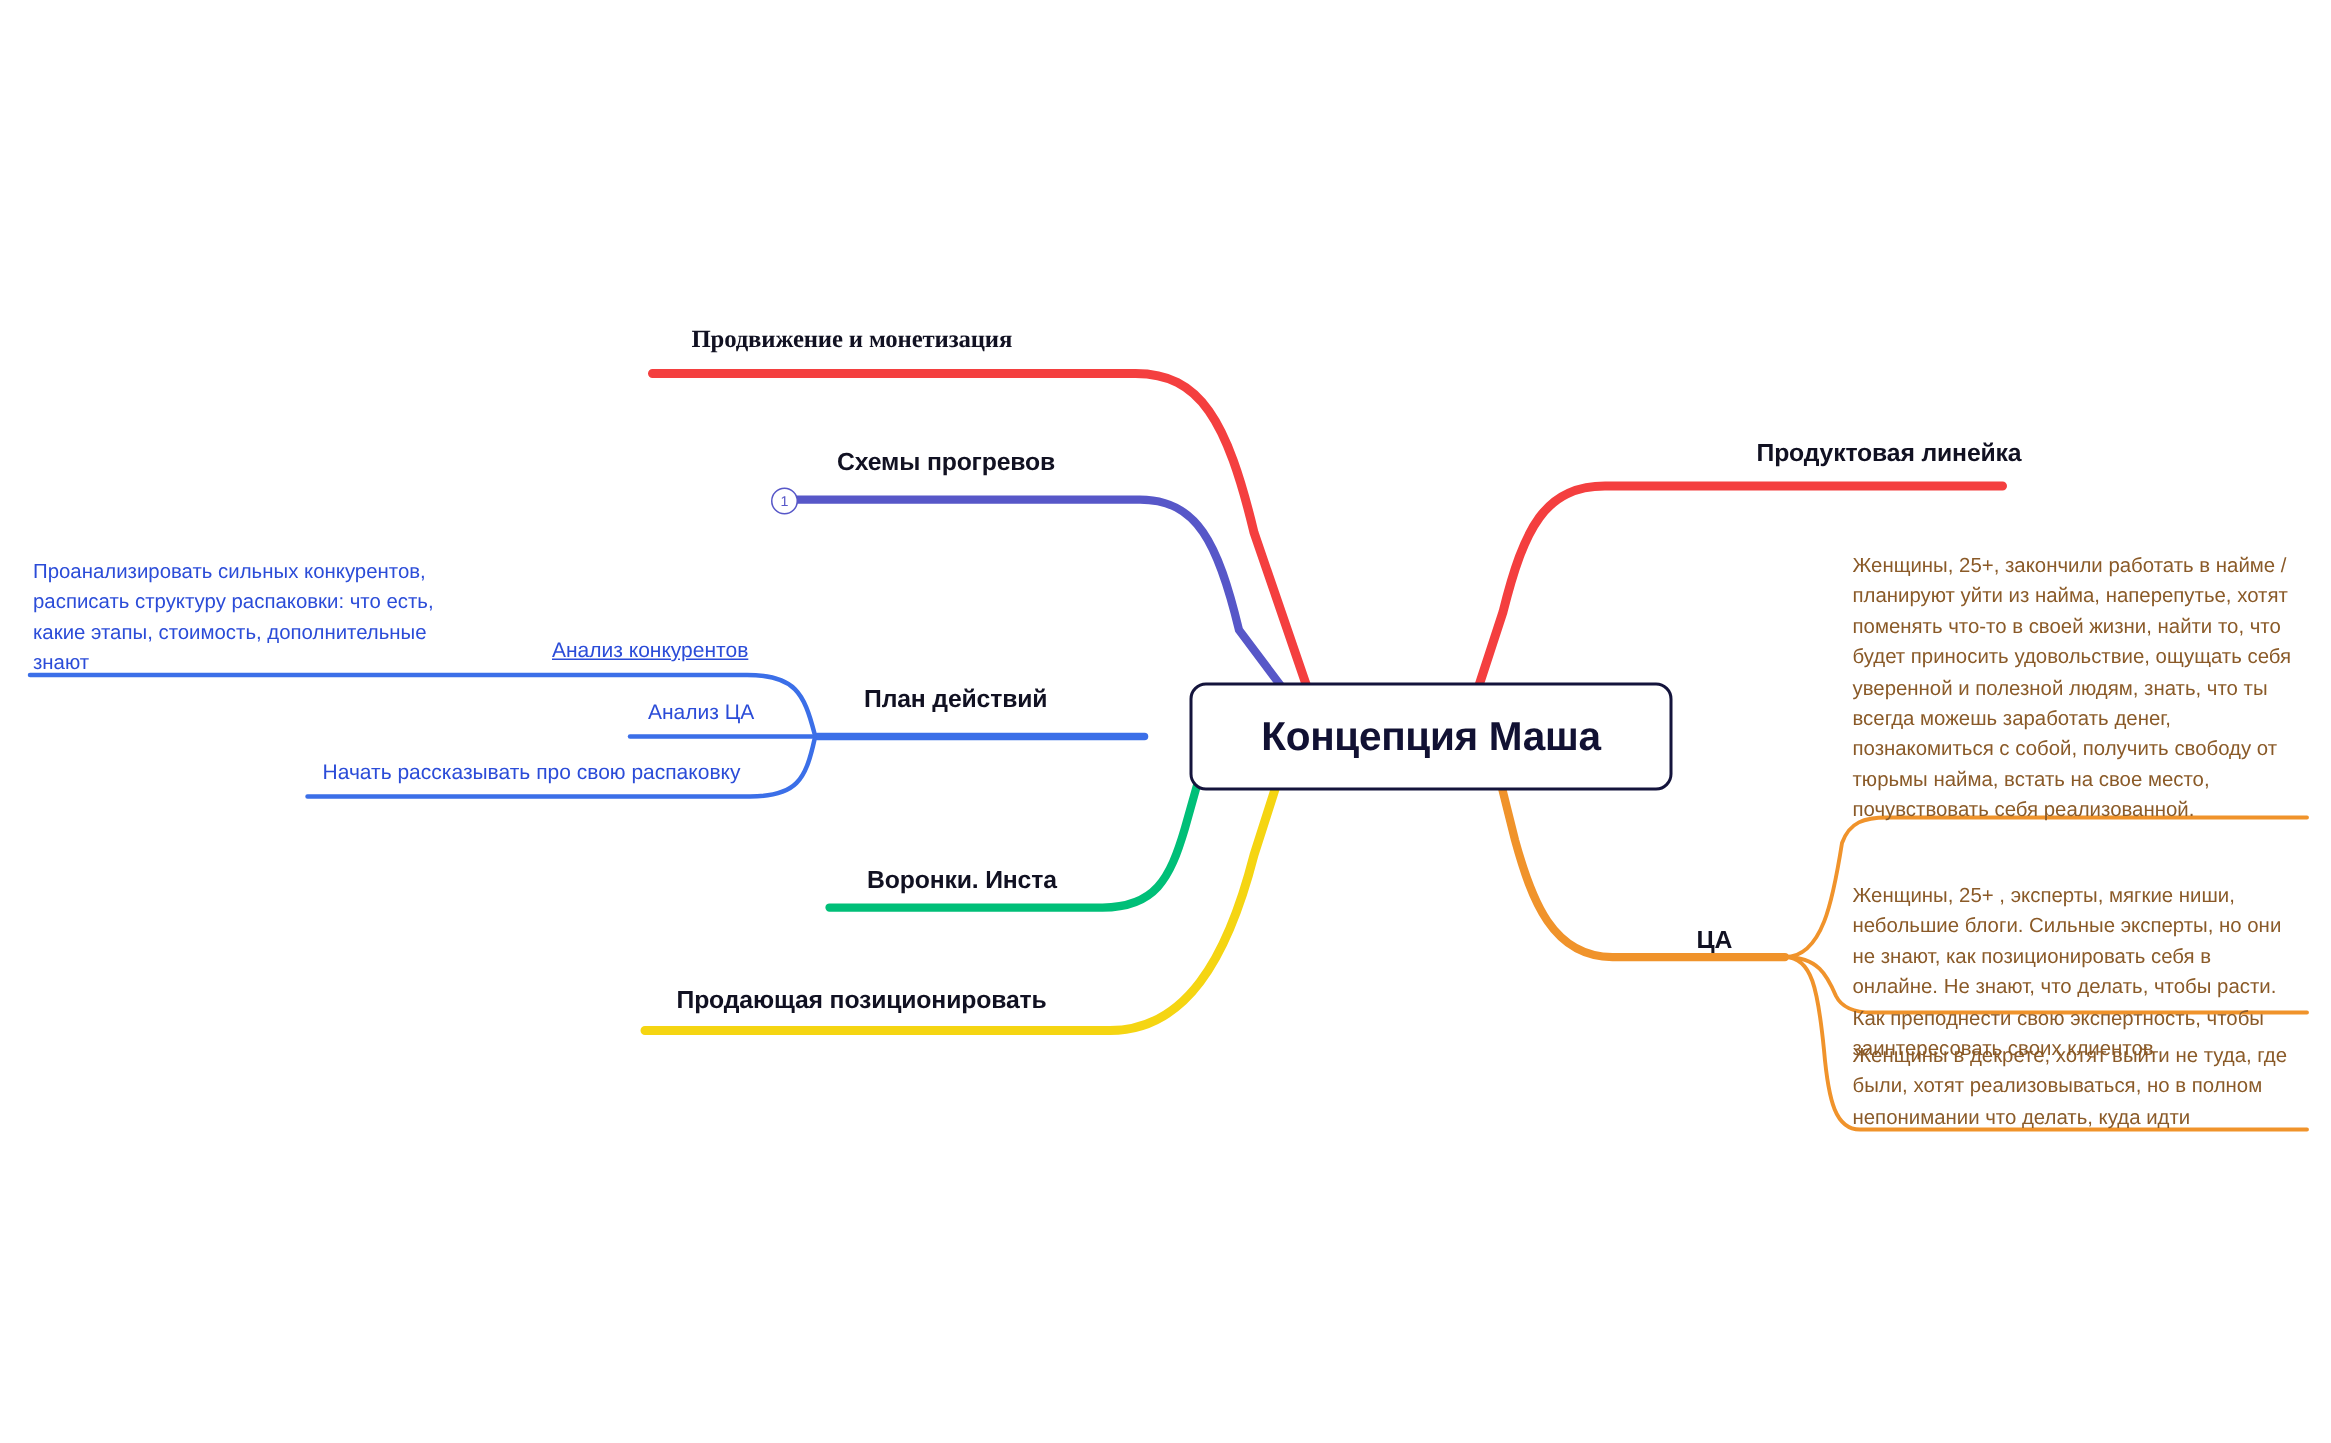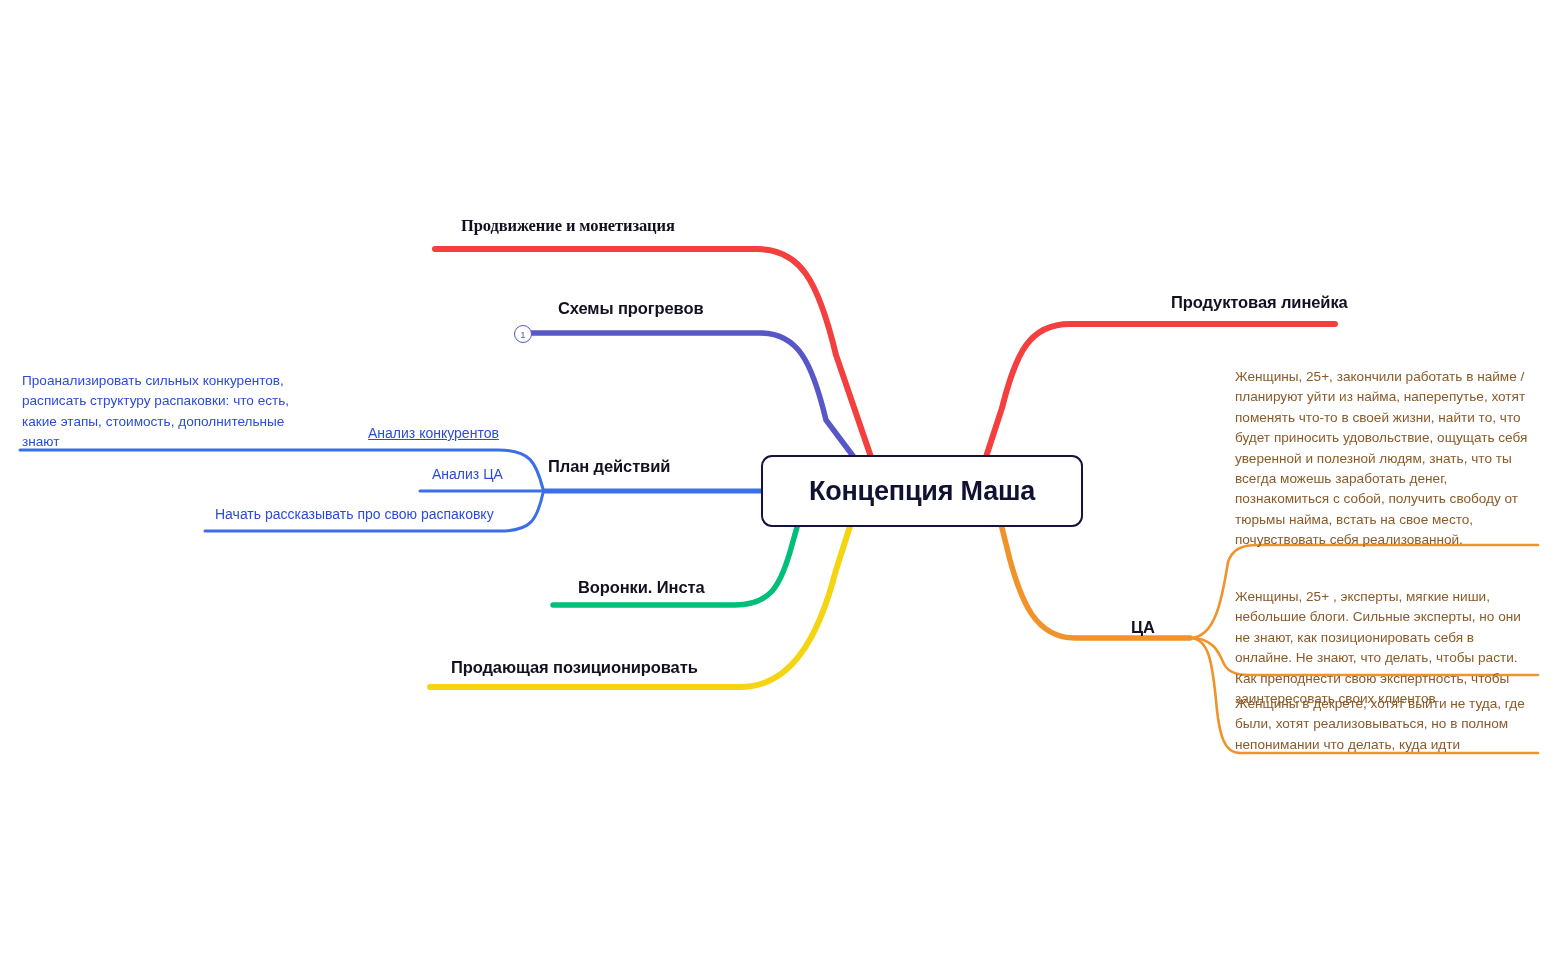--- a/index.html
+++ b/index.html
@@ -10,21 +10,21 @@
   .lbl{position:absolute;white-space:nowrap;}
 
   
   .main-title{font-size:16.5px;font-weight:bold;color:#111122;letter-spacing:-0.1px;}
 
   
   .sub-left{font-size:14px;color:#2B4CD8;font-weight:normal;}
 
   
   #center-node{
-    position:absolute;left:761px;top:455px;width:318px;height:68px;
+    position:absolute;left:793px;top:455px;width:318px;height:68px;
     border:2.5px solid #14143C;border-radius:11px;background:#fff;
     display:flex;align-items:center;justify-content:center;z-index:5;
   }
   #center-node span{font-size:27px;font-weight:bold;color:#111133;letter-spacing:-0.2px;}
 
   
   .rtext{position:absolute;font-size:13.6px;line-height:20.4px;color:#8A5A28;width:296px;}
 
   
   .ltext{position:absolute;font-size:13.6px;line-height:20.4px;color:#2B4CD8;width:300px;}
@@ -71,21 +71,21 @@
   <div id="center-node">
     <span>Концепция Маша</span>
   </div>
 
   <div class="lbl main-title" style="left:461px;top:216px;font-family:Liberation Serif, serif;">Продвижение и монетизация</div>
 
   <div class="badge" style="left:514px;top:325px;">1</div>
 
   <div class="lbl main-title" style="left:558px;top:299px;">Схемы прогревов</div>
 
-  <div class="lbl main-title" style="left:548px;top:457px;">План действий</div>
+  <div class="lbl main-title" style="left:576px;top:457px;">План действий</div>
 
   <div class="lbl main-title" style="left:578px;top:578px;">Воронки. Инста</div>
 
   <div class="lbl main-title" style="left:451px;top:658px;">Продающая позиционировать</div>
 
   <div class="lbl sub-left" style="left:368px;top:425px;text-decoration:underline;">Анализ конкурентов</div>
 
   <div class="ltext" style="left:22px;top:371px;">Проанализировать сильных конкурентов, расписать структуру распаковки: что есть, какие этапы, стоимость, дополнительные знают</div>
 
   <div class="lbl sub-left" style="left:432px;top:466px;">Анализ ЦА</div>

